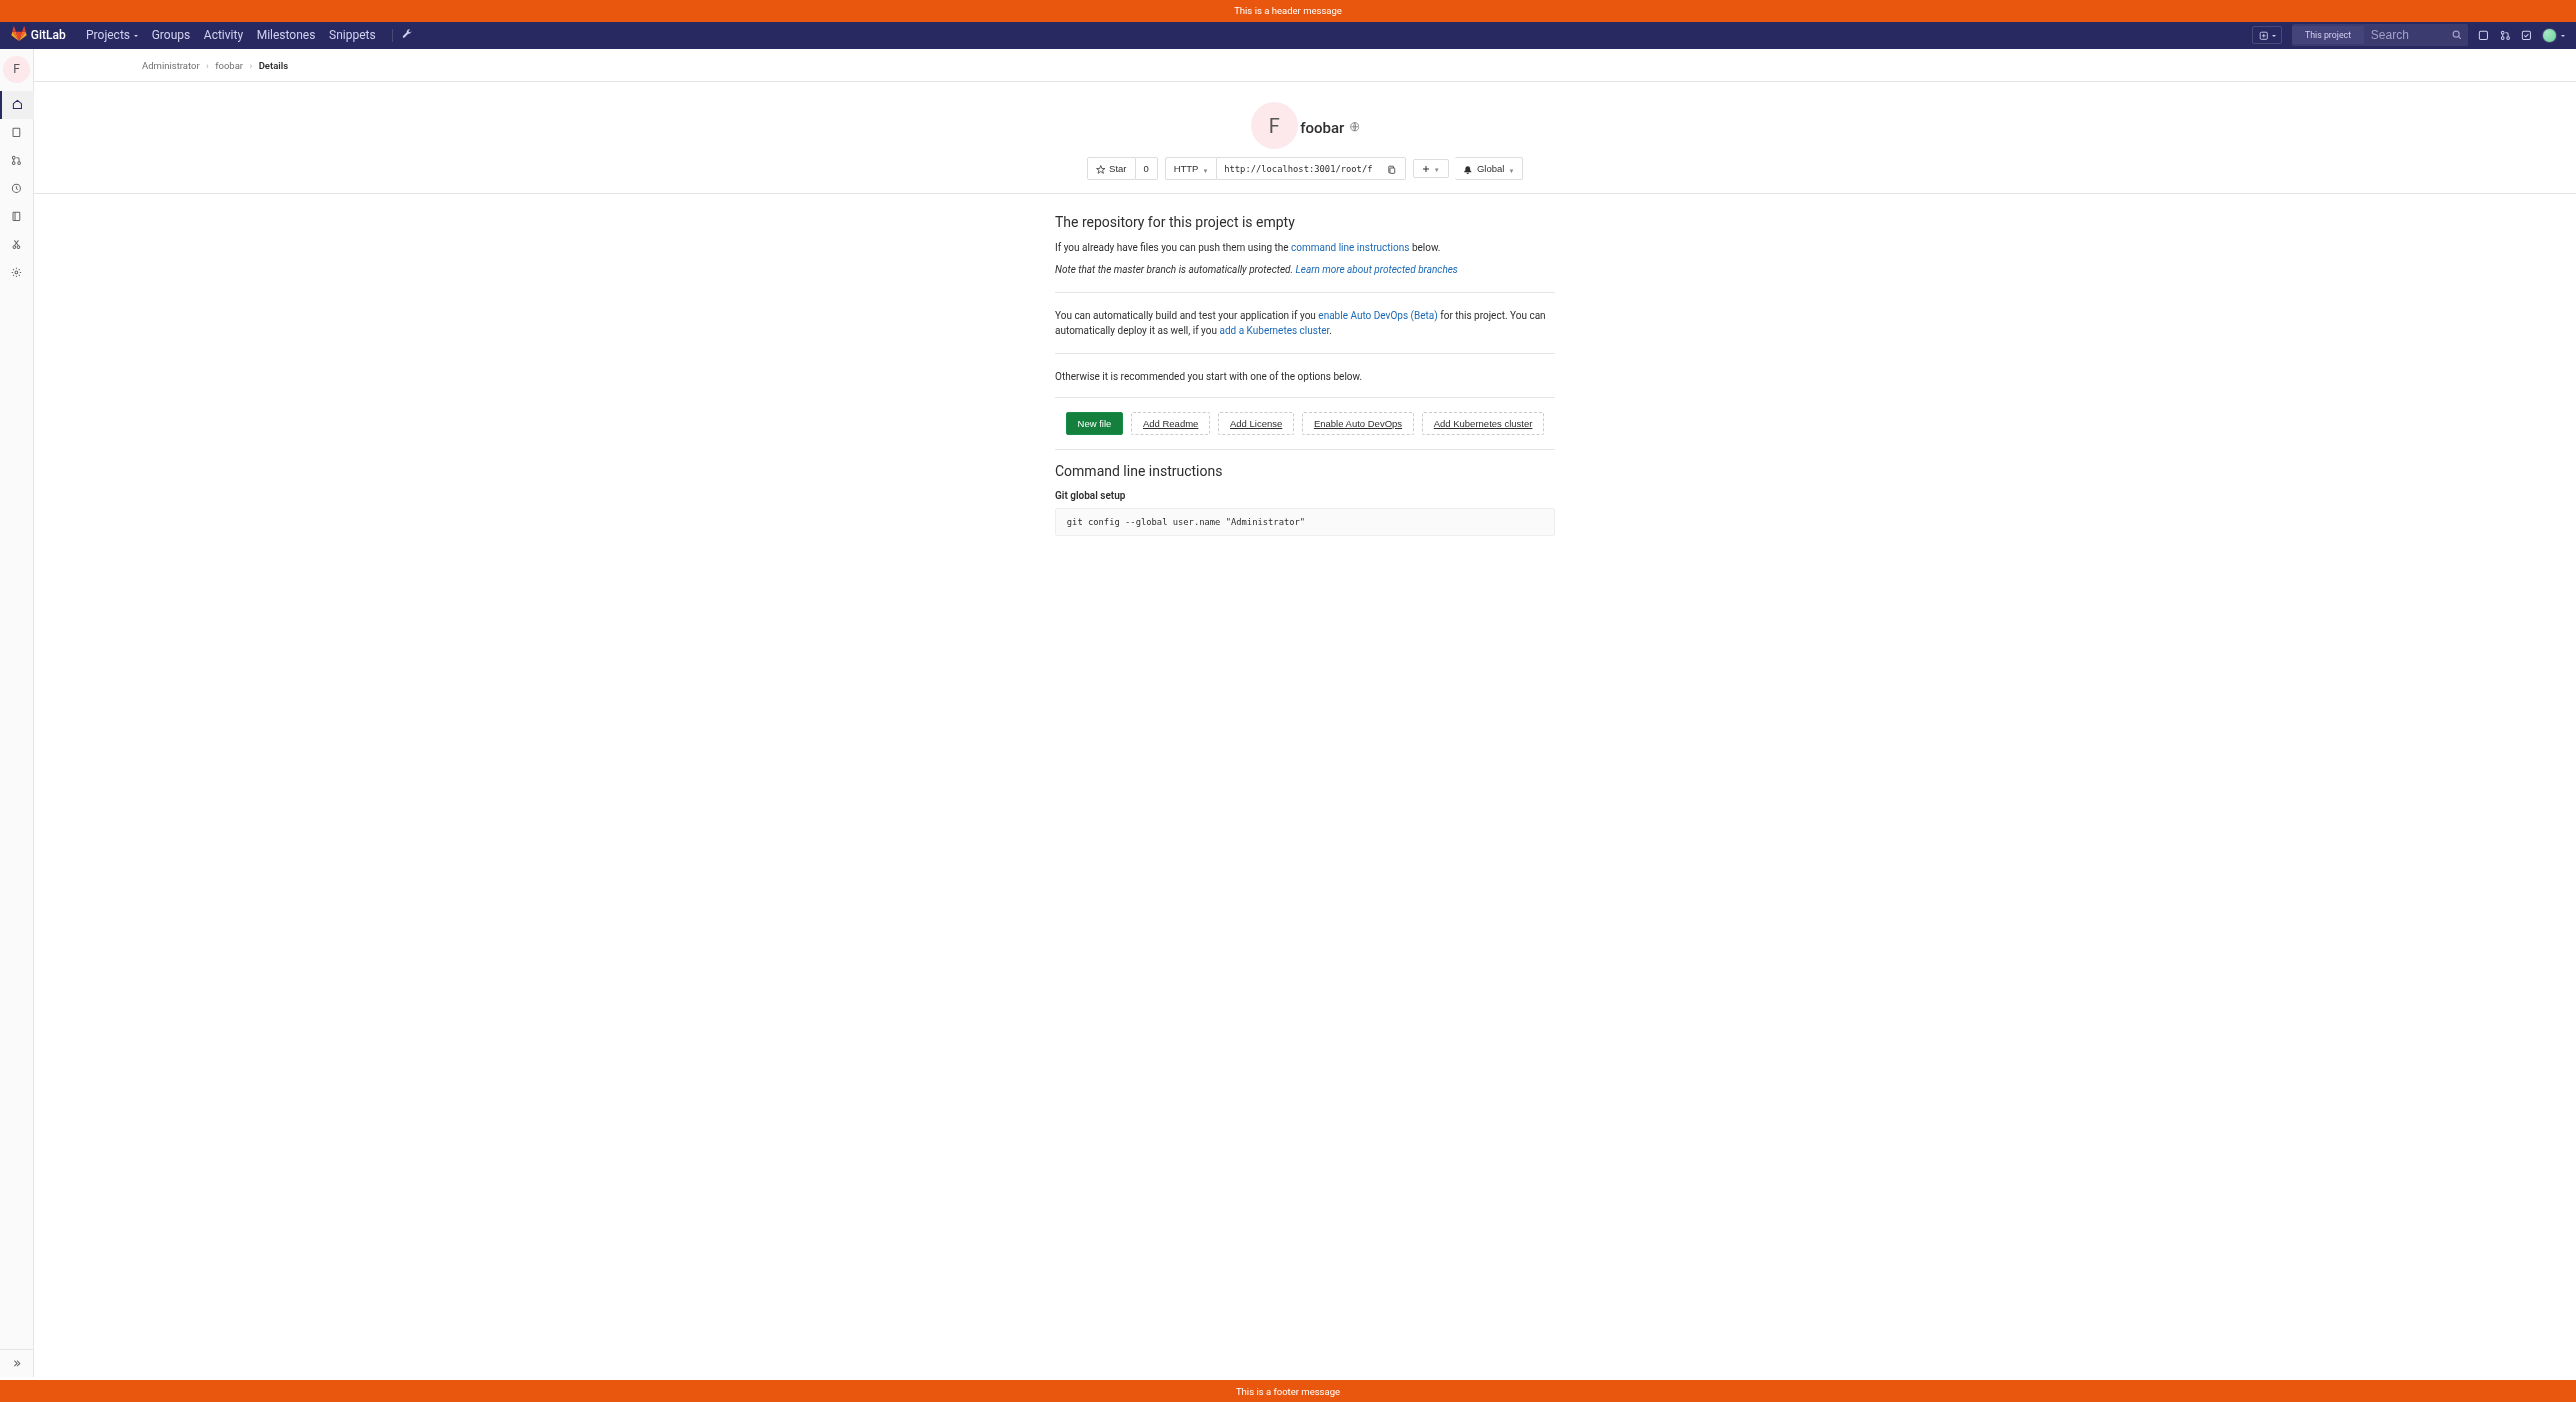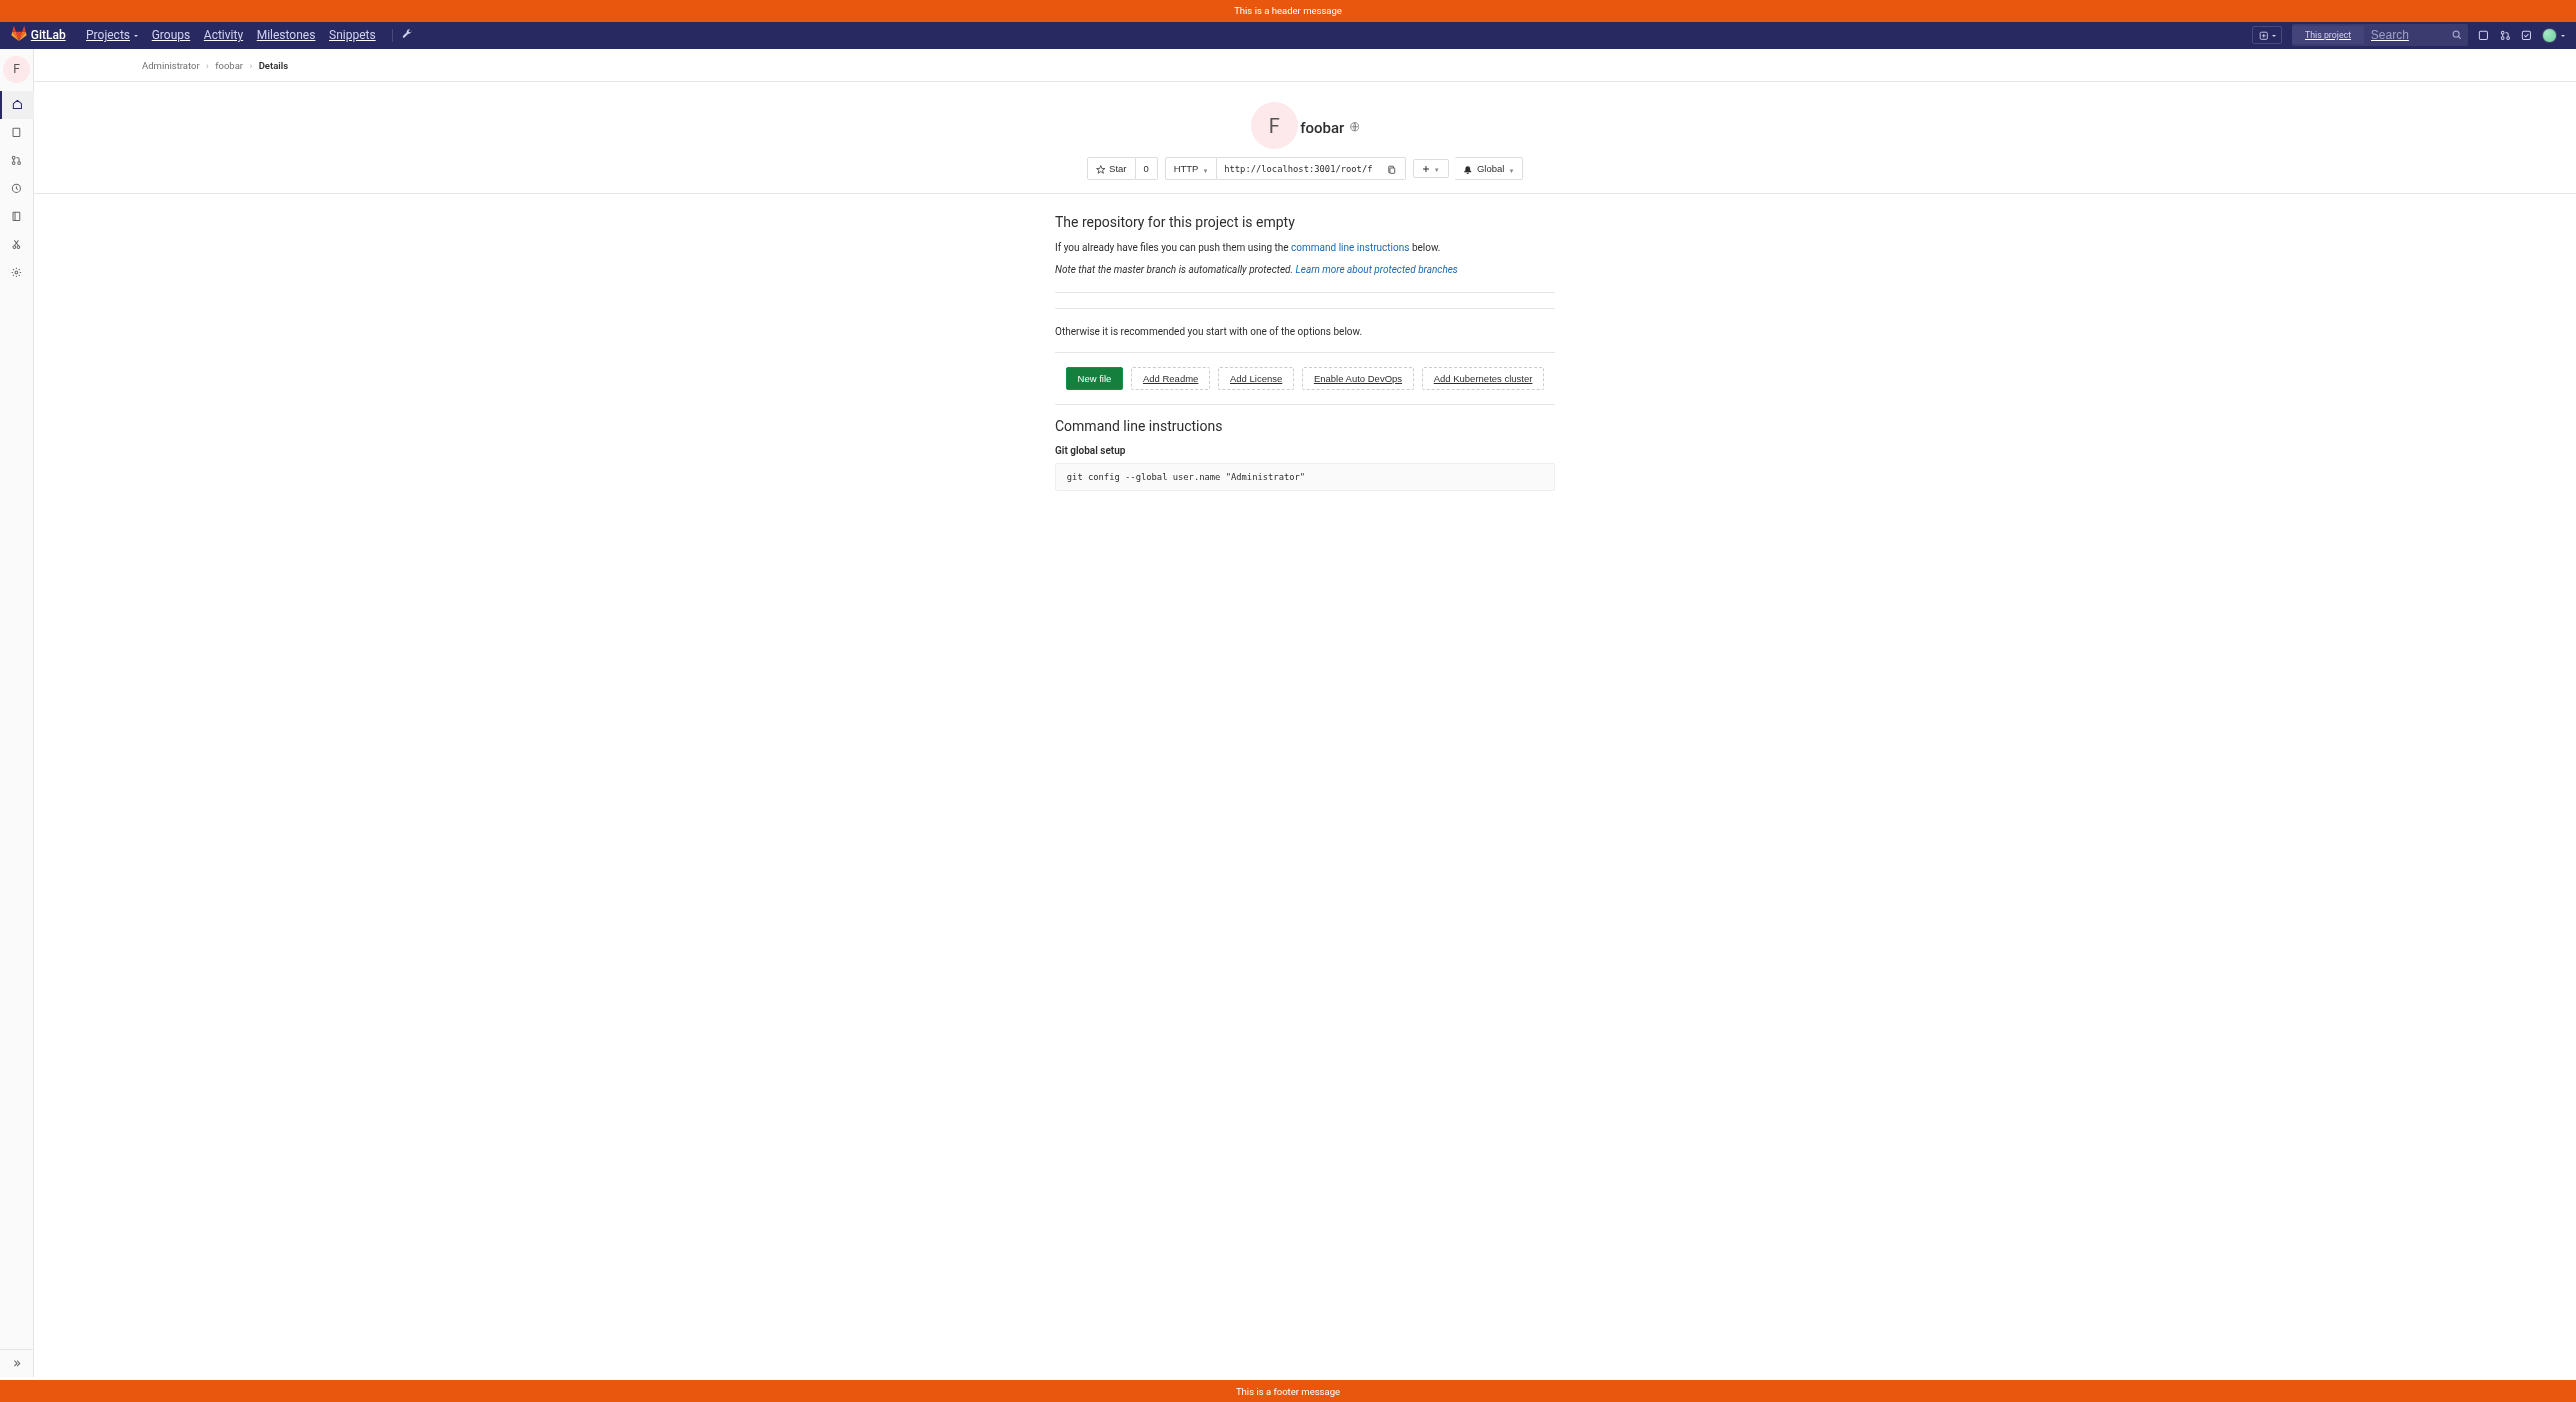--- a/index.html
+++ b/index.html
@@ -2,21 +2,21 @@
 <html style="font-size:10.8px"><head>
 <meta charset="utf-8">
 <style>
 * { box-sizing: border-box; margin: 0; padding: 0; }
 body { font-family: -apple-system, BlinkMacSystemFont, "Segoe UI", Roboto, sans-serif; font-size: 9.5px; color: #2e2e2e; background: #fff; }
 a { color: #1b69b6; text-decoration: none; }
 
 .banner { background: #e9570f; color: #fff; text-align: center; padding: 5.4px; font-size: 9.5px; }
 .footer-banner { position: fixed; bottom: 0; left: 0; right: 0; }
 
-.topbar { background: #292961; color: #fff; height: 27px; display: flex; align-items: center; padding: 0 10.8px; text-decoration: underline; }
+.topbar { background: #292961; color: #fff; height: 27px; display: flex; align-items: center; padding: 0 10.8px; }
 .logo { display: flex; align-items: center; gap: 4px; margin-right: 13.5px; }
 .logo-icon svg { width: 16px; height: 16px; }
 .logo-text { font-size: 12px; font-weight: 500; color: #fff; }
 .nav-items { display: flex; gap: 0; }
 .nav-item { color: #d1d1f0; padding: 6.8px 6.8px; cursor: pointer; font-size: 12px; display: flex; align-items: center; gap: 2.7px; }
 .nav-divider { width: 0.7px; height: 13.5px; background: #4a4a7a; margin: 0 9.5px; }
 .wrench { color: #d1d1f0; cursor: pointer; }
 .spacer { flex: 1; }
 .topbar-right { display: flex; align-items: center; gap: 9.5px; }
 .plus-btn { display: flex; align-items: center; gap: 2.7px; color: #d1d1f0; cursor: pointer; border: 0.7px solid #4a4a7a; padding: 2.7px 5.4px; border-radius: 2px; }
@@ -269,20 +269,23 @@
 
     <div class="content">
       <h3>The repository for this project is empty</h3>
       <p>
         <span>If you already have files you can push them using the </span><a>command line instructions</a><span> below.</span>
       </p>
       <p class="italic">
         <span>Note that the master branch is automatically protected. </span><a>Learn more about protected branches</a>
       </p>
       <hr>
+      <p>
+        <span>You can automatically build and test your application if you </span><a>enable Auto DevOps (Beta)</a><span> for this project. You can automatically deploy it as well, if you </span><a>add a Kubernetes cluster</a><span>.</span>
+      </p>
       <hr>
       <p>Otherwise it is recommended you start with one of the options below.</p>
 
       <div class="quick-actions">
         <button class="qa-btn qa-primary">New file</button>
         <button class="qa-btn qa-dashed">Add Readme</button>
         <button class="qa-btn qa-dashed">Add License</button>
         <button class="qa-btn qa-dashed">Enable Auto DevOps</button>
         <button class="qa-btn qa-dashed">Add Kubernetes cluster</button>
       </div>

